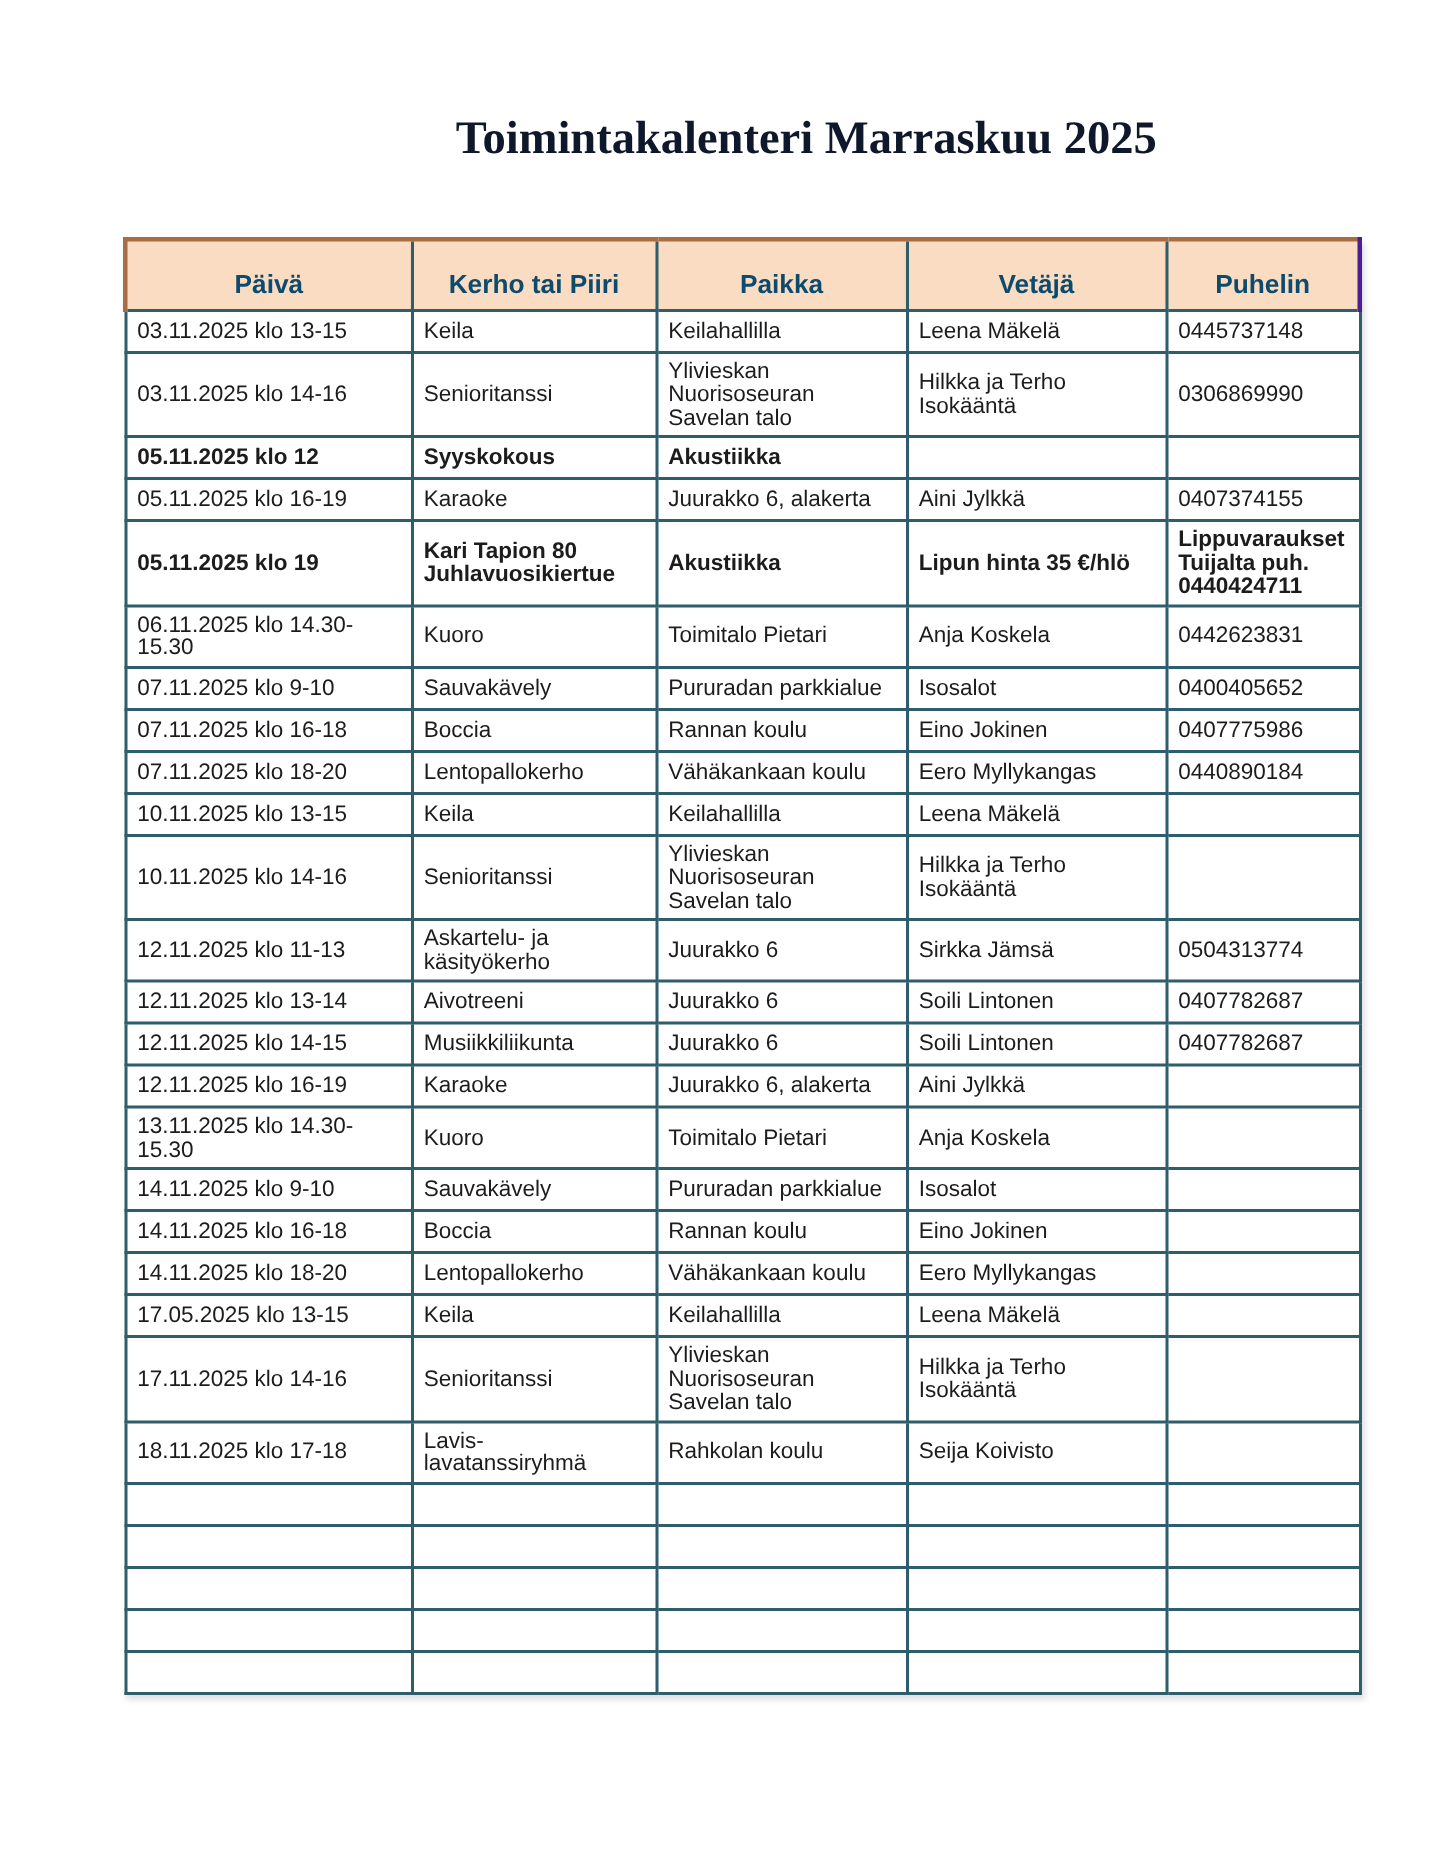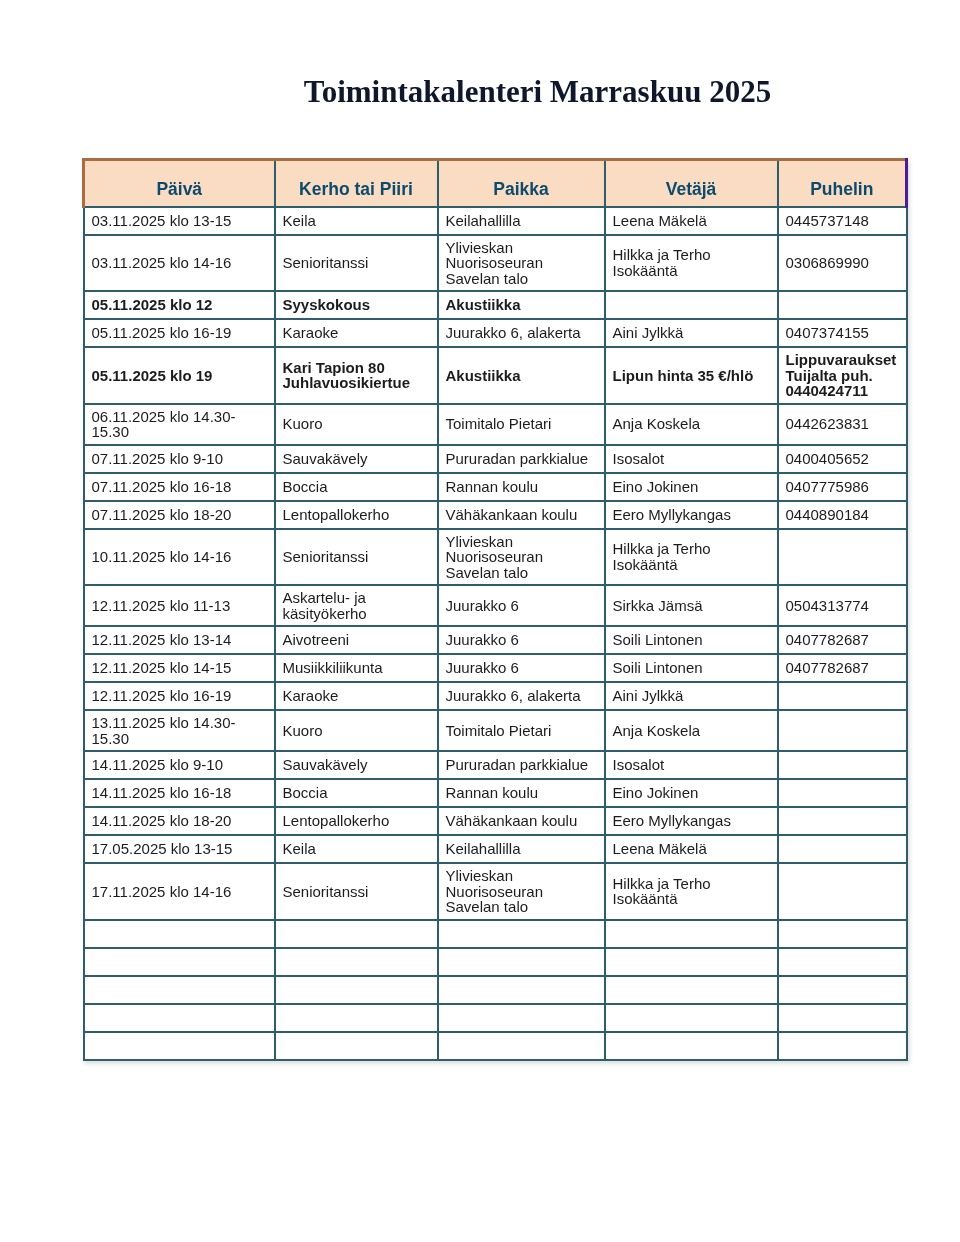--- a/index.html
+++ b/index.html
@@ -149,20 +149,27 @@
           <td>0407775986</td>
         </tr>
         <tr>
           <td>07.11.2025 klo 18-20</td>
           <td>Lentopallokerho</td>
           <td>Vähäkankaan koulu</td>
           <td>Eero Myllykangas</td>
           <td>0440890184</td>
         </tr>
         <tr>
+          <td>10.11.2025 klo 13-15</td>
+          <td>Keila</td>
+          <td>Keilahallilla</td>
+          <td>Leena Mäkelä</td>
+          <td></td>
+        </tr>
+        <tr>
           <td>10.11.2025 klo 14-16</td>
           <td>Senioritanssi</td>
           <td>Ylivieskan Nuorisoseuran Savelan talo</td>
           <td>Hilkka ja Terho Isokääntä</td>
           <td></td>
         </tr>
         <tr>
           <td>12.11.2025 klo 11-13</td>
           <td>Askartelu- ja käsityökerho</td>
           <td>Juurakko 6</td>
@@ -226,20 +233,27 @@
           <td></td>
         </tr>
         <tr>
           <td>17.11.2025 klo 14-16</td>
           <td>Senioritanssi</td>
           <td>Ylivieskan Nuorisoseuran Savelan talo</td>
           <td>Hilkka ja Terho Isokääntä</td>
           <td></td>
         </tr>
         <tr>
+          <td>18.11.2025 klo 17-18</td>
+          <td>Lavis-lavatanssiryhmä</td>
+          <td>Rahkolan koulu</td>
+          <td>Seija Koivisto</td>
+          <td></td>
+        </tr>
+        <tr>
           <td></td>
           <td></td>
           <td></td>
           <td></td>
           <td></td>
         </tr>
         <tr>
           <td></td>
           <td></td>
           <td></td>

